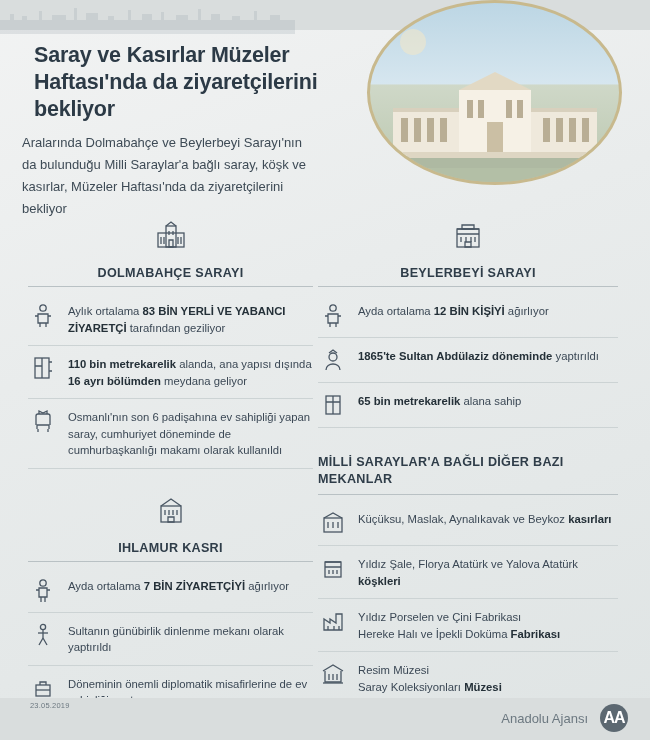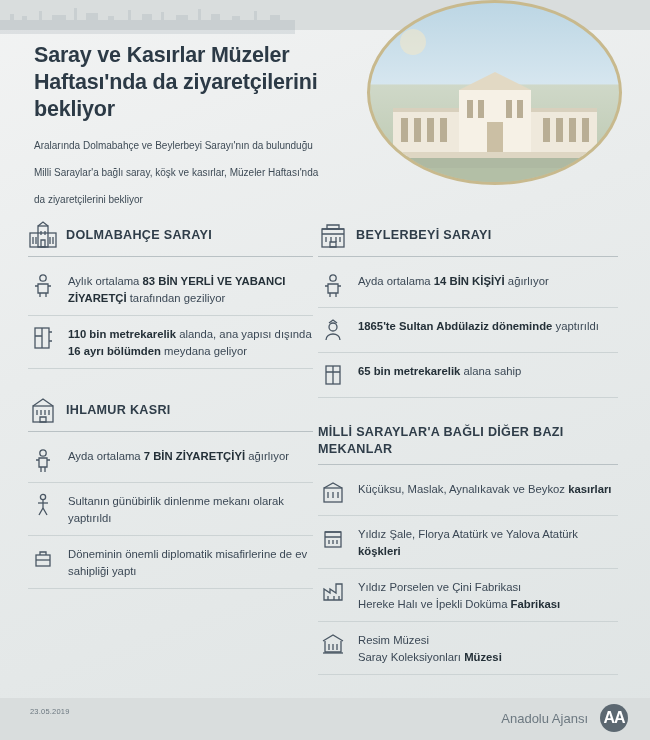--- a/index.html
+++ b/index.html
@@ -26,22 +26,22 @@
     background: #d9dddd;
   }
   .content { position: absolute; top: 30px; left: 0; width: 650px; height: 680px; }
 
   .title {
     position: absolute; left: 34px; top: 12px; width: 320px;
     font-size: 21.5px; font-weight: bold; line-height: 27px;
     color: #2c3a46; letter-spacing: -0.2px;
   }
   .lede {
-    position: absolute; left: 34px; top: 102px; width: 290px;
-    font-size: 10px; line-height: 27px; color: #3e4b56;
+    position: absolute; left: 22px; top: 102px; width: 290px;
+    font-size: 13px; line-height: 22px; color: #3e4b56;
   }
 
   
   .photo-wrap {
     position: absolute; right: 28px; top: 0px;
     width: 255px; height: 185px;
   }
   .oval {
     width: 100%; height: 100%;
     border-radius: 50%;
@@ -61,24 +61,25 @@
   .oval .ground {
     position: absolute; left: 0; bottom: 0; width: 100%; height: 26px;
     background: #b3bfa6;
   }
 
   
   .col-left { position: absolute; left: 28px; top: 190px; width: 285px; }
   .col-right { position: absolute; left: 318px; top: 190px; width: 300px; }
 
   .sec-head {
-    display: flex; align-items: center; gap: 8px;
+    display: flex; align-items: center; gap: 16px;
     padding-bottom: 6px;
     border-bottom: 1px solid #b9c1c4;
     margin-bottom: 6px;
+    flex-direction: column;
   }
   .sec-head .sec-title {
     font-size: 12.6px; font-weight: bold; color: #2f3d49; letter-spacing: .3px;
   }
   .sec-head.two-line .sec-title { line-height: 17px; }
 
   .item {
     display: flex; gap: 12px; align-items: flex-start;
     padding: 9px 0 9px 2px;
     border-bottom: 1px solid #ccd3d4;
@@ -90,21 +91,21 @@
   .item .txt b { color: #243038; font-weight: bold; }
   .ico { flex: 0 0 26px; width: 26px; height: 26px; display:block; }
   .ico-lg { flex: 0 0 30px; width: 30px; height: 30px; }
 
   .spacer-lg { height: 26px; }
 
   .footer {
     position: absolute; left: 0; bottom: 0; width: 650px; height: 42px;
     background: #d9dddd;
   }
-  .date { position: absolute; left: 30px; bottom: 24px; font-size: 7.5px; color: #6c7880; letter-spacing: .2px;}
+  .date { position: absolute; left: 30px; bottom: 30px; font-size: 7.5px; color: #6c7880; letter-spacing: .2px;}
   .credit { position: absolute; right: 62px; bottom: 14px; font-size: 13px; color: #6c7880; }
   .aa-logo {
     position: absolute; right: 22px; bottom: 8px; width: 28px; height: 28px;
     border-radius: 50%; background: #5c6871; color: #fff;
     font-size: 16px; font-weight: bold; line-height: 28px; text-align: center;
     letter-spacing: -1px;
   }
 </style>
 </head>
 <body>
@@ -182,20 +183,31 @@
       <div class="item">
         <svg class="ico" viewBox="0 0 26 26">
           <g fill="none" stroke="#4a5764" stroke-width="1.3">
             <rect x="5" y="3" width="14" height="20"></rect>
               <path d="M5 11h7M12 3v20M19 7h3M19 16h3"></path>
           </g>
         </svg>
         <div class="txt"><b>110 bin metrekarelik</b> alanda, ana yapısı dışında <b>16 ayrı bölümden</b> meydana geliyor</div>
       </div>
 
+      <div class="item">
+        <svg class="ico" viewBox="0 0 26 26">
+          <g fill="none" stroke="#4a5764" stroke-width="1.3">
+            <path d="M7 21v-4h12v4"></path>
+              <path d="M6 17V8a2 2 0 0 1 2-2h10a2 2 0 0 1 2 2v9"></path>
+              <path d="M9 6V3l4 2 4-2v3"></path>
+              <path d="M8 21v3M18 21v3"></path>
+          </g>
+        </svg>
+        <div class="txt">Osmanlı'nın son 6 padişahına ev sahipliği yapan saray, cumhuriyet döneminde de cumhurbaşkanlığı makamı olarak kullanıldı</div>
+      </div>
 
       <div class="spacer-lg"></div>
 
       <div class="sec-head">
         <svg class="ico ico-lg" viewBox="0 0 30 30">
           <g fill="none" stroke="#4a5764" stroke-width="1.3">
             <rect x="5" y="11" width="20" height="16"></rect>
             <path d="M5 11 L15 4 L25 11"></path>
             <path d="M9 15v5M13 15v5M17 15v5M21 15v5"></path>
             <path d="M12 22h6v5h-6z"></path>
@@ -256,21 +268,21 @@
       </div>
 
       <div class="item">
         <svg class="ico" viewBox="0 0 26 26">
           <g fill="none" stroke="#4a5764" stroke-width="1.3">
             <circle cx="13" cy="6" r="3.2"></circle>
               <path d="M8 12h10v9H8z"></path>
               <path d="M10 21v4M16 21v4M8 14H5M18 14h3"></path>
           </g>
         </svg>
-        <div class="txt">Ayda ortalama <b>14 BİN KİŞİYİ</b> ağırlıyor</div>
+        <div class="txt">Ayda ortalama <b>12 BİN KİŞİYİ</b> ağırlıyor</div>
       </div>
 
       <div class="item">
         <svg class="ico" viewBox="0 0 26 26">
           <g fill="none" stroke="#4a5764" stroke-width="1.3">
             <circle cx="13" cy="10" r="4"></circle>
               <path d="M6 23c0-4 3.5-6 7-6s7 2 7 6"></path>
               <path d="M9 6l4-3 4 3"></path>
           </g>
         </svg>

